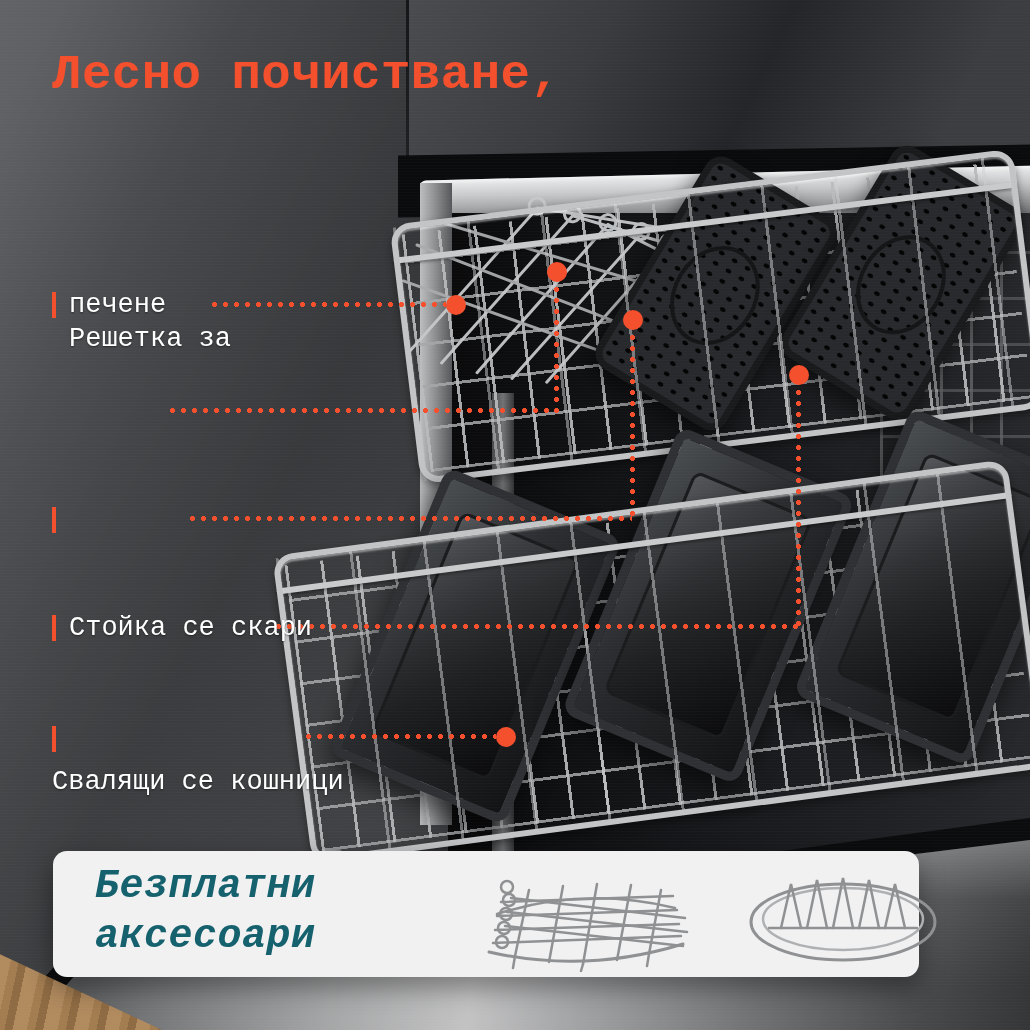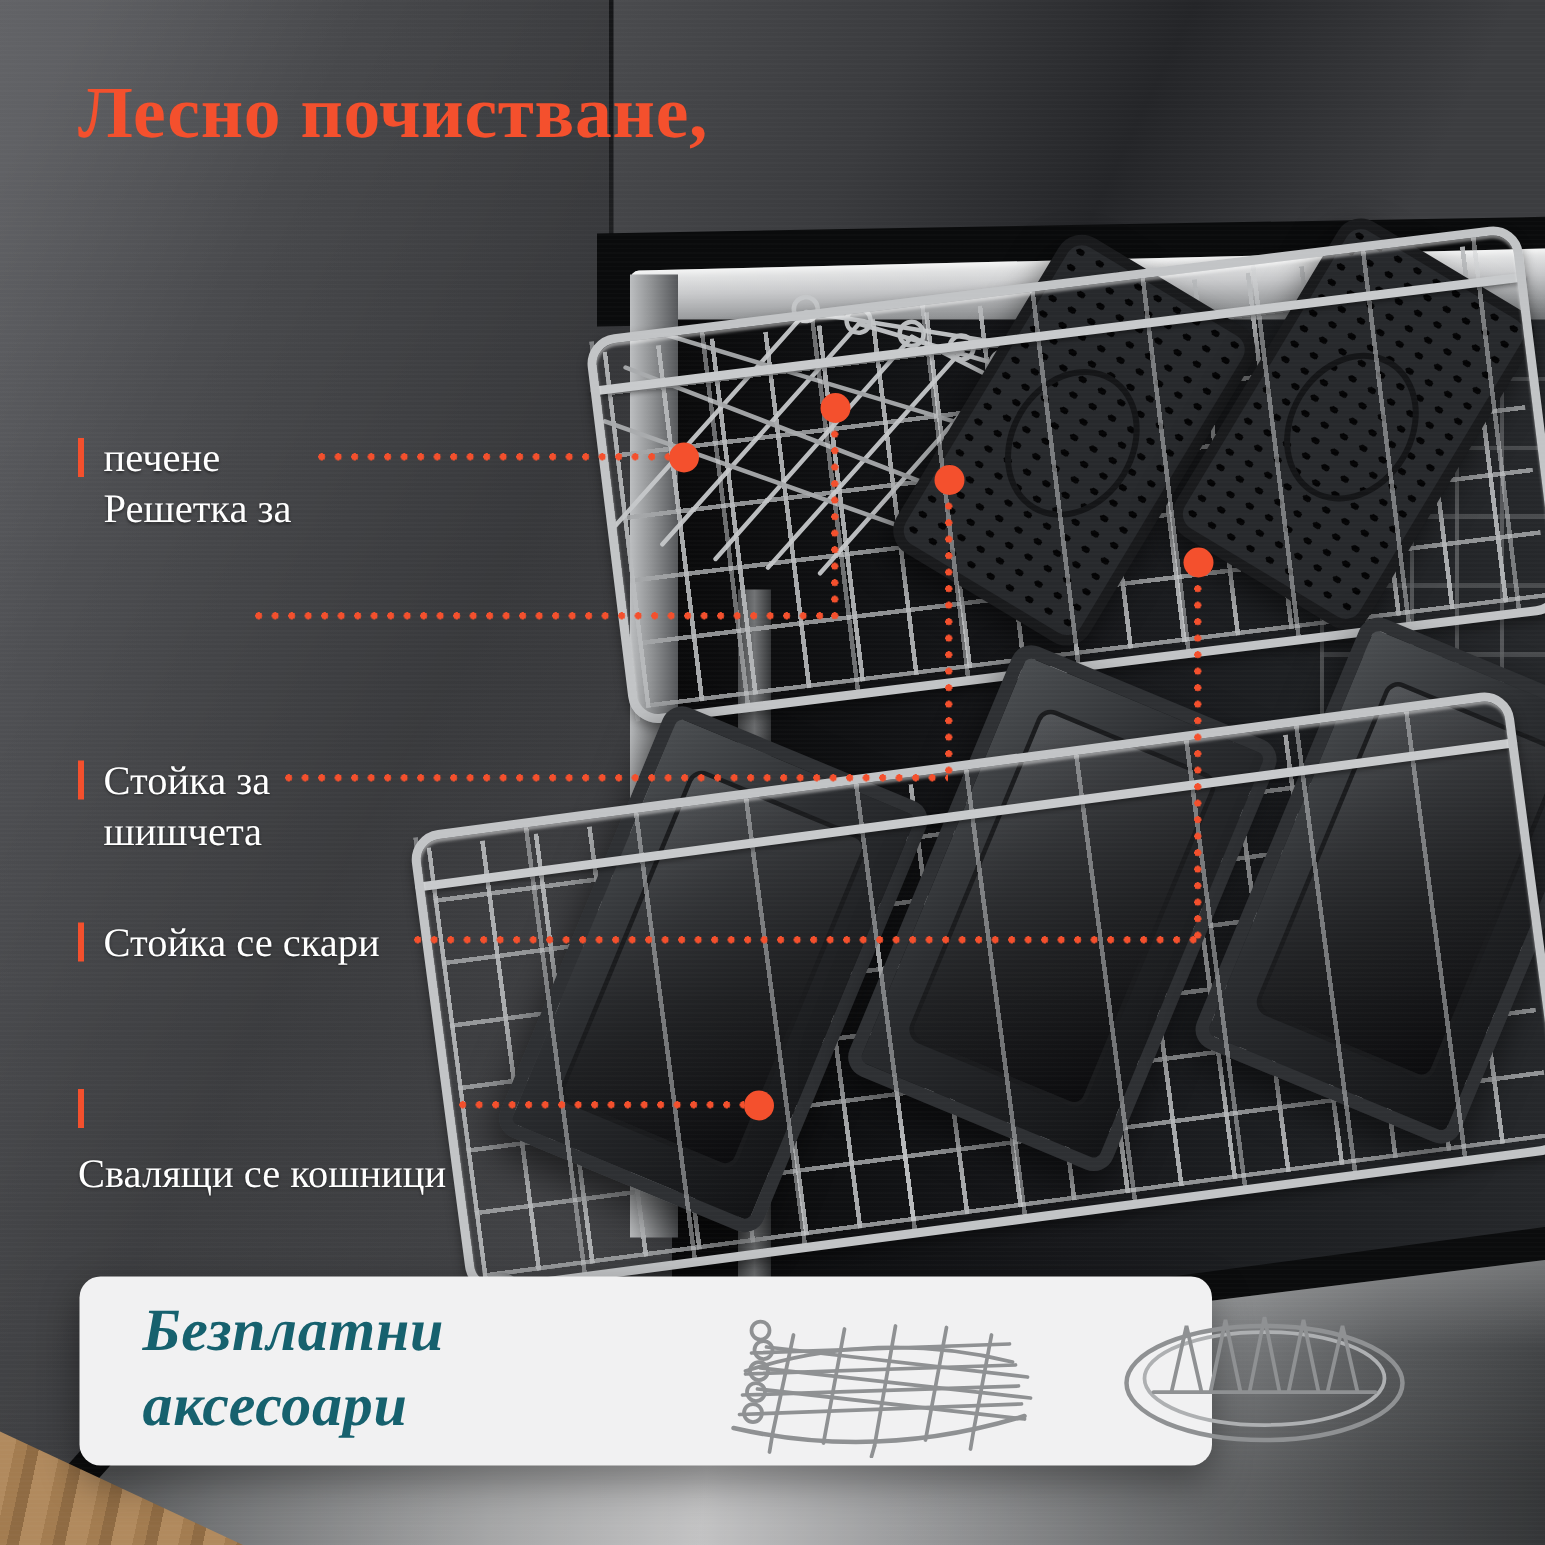--- a/index.html
+++ b/index.html
@@ -1,19 +1,19 @@
 <!DOCTYPE html>
 <html style="--accent: #F4502D; --teal: #16616E; --card-bg: #F1F1F2; --label-text: #FFFFFF;"><head>
 <meta charset="utf-8">
 <style>
   html,body{margin:0;padding:0;background:#222;}
   *{box-sizing:border-box;}
   .stage{
     position:relative;width:1030px;height:1030px;overflow:hidden;
-    font-family:Liberation Serif, serif;
+    font-family:Liberation Mono, monospace;
     background:linear-gradient(104deg,#56575b 0%,#47484b 18%,#3b3c3f 38%,#303134 58%,#3e3f42 78%,#333437 100%);
     padding-left:11px;
   }
   
   .wall{position:absolute;inset:0;
     background:
       linear-gradient(118deg,rgba(255,255,255,.07) 4%,rgba(255,255,255,0) 16%,rgba(0,0,0,.10) 34%,rgba(255,255,255,.05) 52%,rgba(0,0,0,.16) 74%,rgba(255,255,255,.03) 92%);
   }
   .wall-right{position:absolute;left:408px;top:0;width:622px;height:178px;
     background:linear-gradient(116deg,#4a4b4e 0%,#3a3b3e 30%,#242528 55%,#3c3d40 85%);
@@ -90,21 +90,21 @@
   .callout{position:absolute;display:flex;gap:13px;}
   .callout .bar{flex:none;width:4px;height:26px;margin-top:4px;background:var(--accent,#F4502D);}
   .callout .lbl{display:flex;flex-direction:column;color:var(--label-text,#fff);
     font-size:27px;line-height:34px;font-weight:normal;text-shadow:0 1px 2px rgba(0,0,0,.45);}
   .lh{position:absolute;height:5px;background-repeat:repeat-x;background-size:11px 5px;
     background-image:radial-gradient(circle 2.4px at 2.5px 50%,var(--accent,#F4502D) 96%,transparent);}
   .lv{position:absolute;width:5px;background-repeat:repeat-y;background-size:5px 11px;
     background-image:radial-gradient(circle 2.4px at 50% 2.5px,var(--accent,#F4502D) 96%,transparent);}
   .ldot{position:absolute;width:20px;height:20px;border-radius:50%;background:var(--accent,#F4502D);}
   
-  .card{position:absolute;left:53px;top:851px;width:755px;height:126px;border-radius:14px;
+  .card{position:absolute;left:53px;top:851px;width:866px;height:126px;border-radius:14px;
     background:var(--card-bg,#F1F1F2);box-shadow:0 10px 26px rgba(0,0,0,.40);}
   .card-title{position:absolute;left:42px;top:11px;color:var(--teal,#16616E);
     font-size:40px;line-height:50px;font-weight:bold;font-style:italic;letter-spacing:.5px;}
   .card-title span{display:block;}
   .acc{position:absolute;}
   .acc.skewer{left:418px;top:5px;}
   .acc.roast{left:686px;top:13px;}
 </style>
 </head>
 <body>
@@ -190,24 +190,20 @@
 
   <div class="callout" style="left:52px;top:288px;">
     <span class="bar"></span>
     <div class="lbl">
       <span>печене</span>
       <span>Решетка за</span>
     </div>
   </div>
   <div class="callout" style="left:52px;top:503px;">
     <span class="bar"></span>
-    <div class="lbl">
-      <span>Стойка за</span>
-      <span>шишчета</span>
-    </div>
   </div>
   <div class="callout" style="left:52px;top:611px;">
     <span class="bar"></span>
     <div class="lbl">
       <span>Стойка се скари</span>
     </div>
   </div>
   <div class="callout" style="left:52px;top:722px;flex-direction:column;">
     <span class="bar"></span>
     <div class="lbl">

